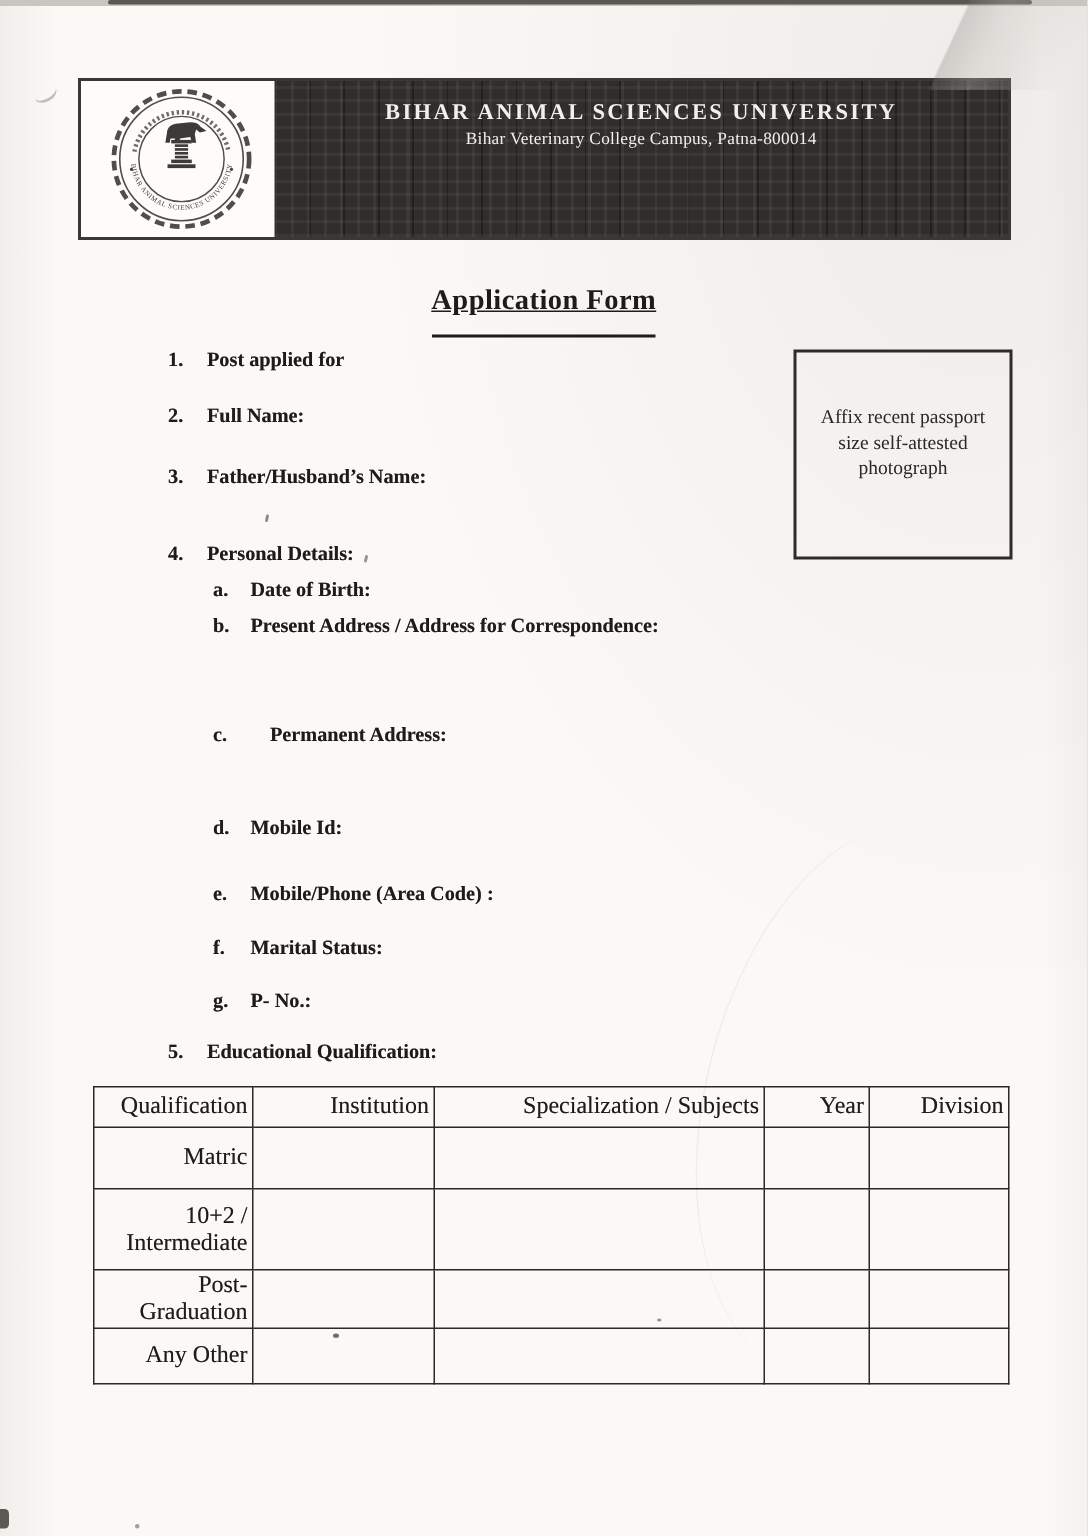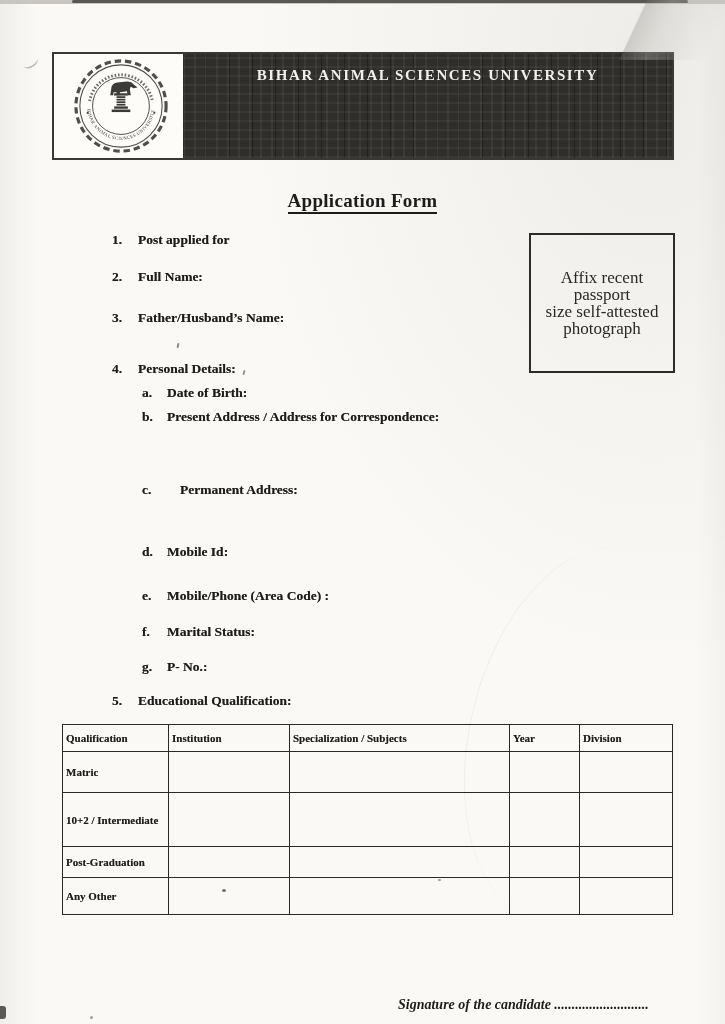--- a/index.html
+++ b/index.html
@@ -64,45 +64,45 @@
   }
   .banner-line1{font-size:15px;font-weight:bold;letter-spacing:1.6px;}
   .banner-line2{font-size:11.5px;margin-top:3px;letter-spacing:.2px;}
   .banner-line3{font-size:11px;margin-top:2px;}
   
   .doc-title{
     position:absolute;left:0;top:186px;width:725px;text-align:center;
   }
   .doc-title span{
     font-size:19px;font-weight:bold;
-    border-bottom:2.5px solid #1e1c1a;padding-bottom:1px;letter-spacing:.3px;
+    border-bottom:2.5px solid #1e1c1a;padding-bottom:12px;letter-spacing:.3px;text-decoration:underline;
   }
   
   .photo-box{
     position:absolute;left:529px;top:229px;width:146px;height:140px;
     border:2px solid #2e2c2a;box-sizing:border-box;
     text-align:center;padding-top:34px;
-    font-size:17px;line-height:17px;color:#2a2826;
+    font-size:13px;line-height:17px;color:#2a2826;
   }
   
   .fi{position:absolute;left:112px;font-size:13.5px;font-weight:bold;white-space:nowrap;
       text-shadow:0 0 .4px rgba(30,28,26,.55);}
   .fi .num{display:inline-block;width:26px;}
   .sub{position:absolute;left:142px;font-size:13.5px;font-weight:bold;white-space:nowrap;
       text-shadow:0 0 .4px rgba(30,28,26,.55);}
   .sub .num{display:inline-block;width:25px;}
   .sub.cwide .num{width:38px;}
   
   table.edu{
     position:absolute;left:62px;top:720px;border-collapse:collapse;
     table-layout:fixed;width:610px;
   }
   table.edu td,table.edu th{
-    border:1.6px solid #2b2927;font-size:11px;font-weight:bold;
-    text-align:left;vertical-align:middle;padding:1px 3px;
+    border:1.6px solid #2b2927;font-size:16px;font-weight:normal;
+    text-align:right;vertical-align:middle;padding:1px 3px;
     color:#1e1c1a;text-shadow:0 0 .4px rgba(30,28,26,.5);
   }
   
   .page-num{
     position:absolute;left:85px;top:992px;font-size:12.5px;font-style:italic;color:#2c2a28;margin-top:26px;
   }
   .signature{
     position:absolute;left:398px;top:993px;font-size:14px;font-style:italic;font-weight:bold;
     white-space:nowrap;
   }
@@ -138,20 +138,21 @@
         <rect x="45.5" y="40" width="9" height="1.8"></rect>
         <rect x="45.5" y="42.6" width="9" height="1.8"></rect>
         <rect x="45.5" y="45.2" width="9" height="1.8"></rect>
         <rect x="45.5" y="47.8" width="9" height="1.8"></rect>
         <rect x="43" y="50.4" width="14" height="2.4"></rect>
         <rect x="40.5" y="53.6" width="19" height="2.6"></rect>
       </g>
     </svg>
     <div class="banner">
       <div class="banner-line1">BIHAR ANIMAL SCIENCES UNIVERSITY</div>
+      <div class="banner-line2">Bihar Veterinary College Campus, Patna-800014</div>
     </div>
   </div>
 
   <div class="doc-title">
     <span>Application Form</span>
   </div>
 
   <div class="photo-box">
     <div>Affix recent passport</div>
     <div>size self-attested</div>
@@ -238,22 +239,18 @@
         <td>Any Other</td>
         <td></td>
         <td></td>
         <td></td>
         <td></td>
       </tr>
     </tbody>
   </table>
 
   <div class="page-num">Page 1 of 2</div>
-  <div class="signature">
-    <span>Signature of the candidate</span>
-    <span>...........................</span>
-  </div>
 
   <div class="corner-mark"></div>
 </div>
 
 <div class="scan-topline"></div>
 <div class="fold-topright"></div>
 
 </body></html>

